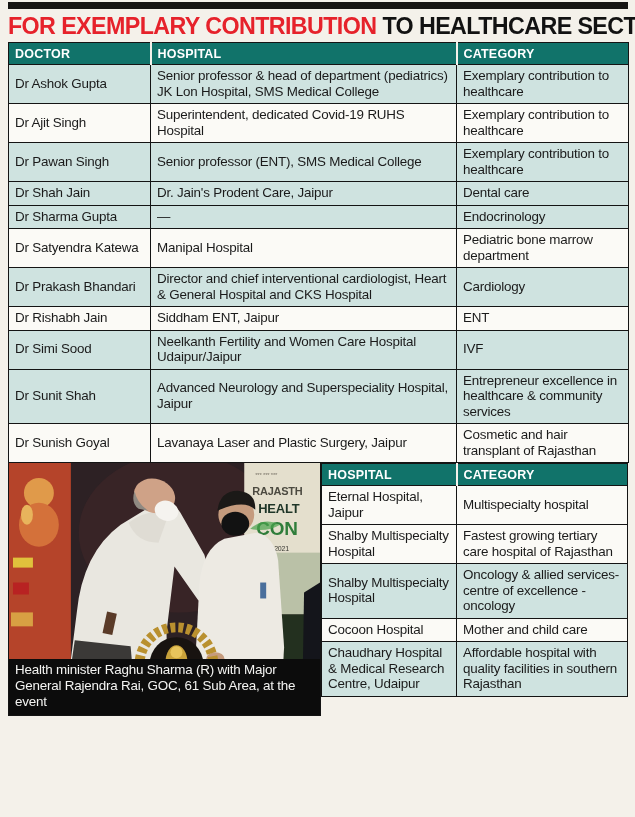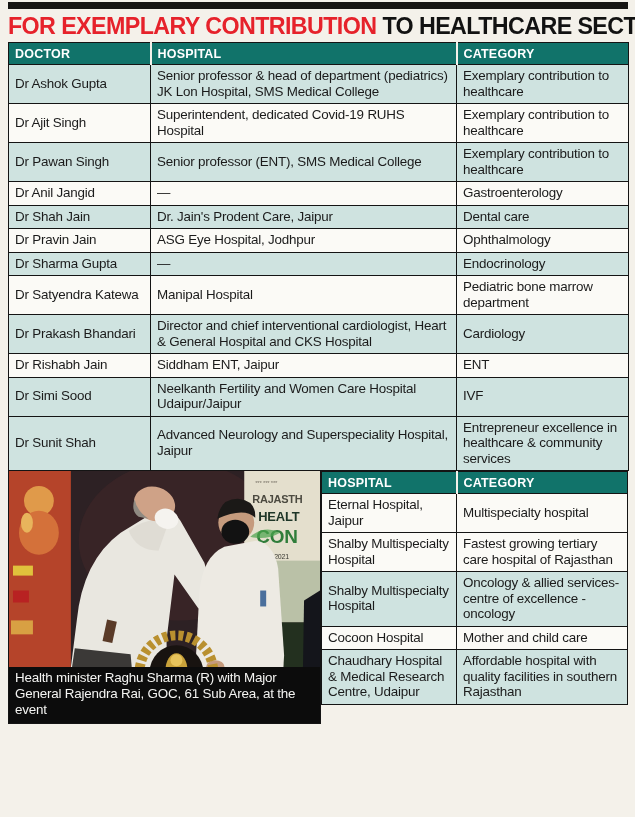--- a/index.html
+++ b/index.html
@@ -85,35 +85,25 @@
         <tr class="white">
         <td>Dr Ajit Singh</td>
         <td>Superintendent, dedicated Covid-19 RUHS Hospital</td>
         <td>Exemplary contribution to healthcare</td>
       </tr>
         <tr class="teal">
         <td>Dr Pawan Singh</td>
         <td>Senior professor (ENT), SMS Medical College</td>
         <td>Exemplary contribution to healthcare</td>
       </tr>
-        <tr class="white">
-        <td>Dr Anil Jangid</td>
-        <td>—</td>
-        <td>Gastroenterology</td>
-      </tr>
         <tr class="teal">
         <td>Dr Shah Jain</td>
         <td>Dr. Jain's Prodent Care, Jaipur</td>
         <td>Dental care</td>
       </tr>
-        <tr class="white">
-        <td>Dr Pravin Jain</td>
-        <td>ASG Eye Hospital, Jodhpur</td>
-        <td>Ophthalmology</td>
-      </tr>
         <tr class="teal">
         <td>Dr Sharma Gupta</td>
         <td>—</td>
         <td>Endocrinology</td>
       </tr>
         <tr class="white">
         <td>Dr Satyendra Katewa</td>
         <td>Manipal Hospital</td>
         <td>Pediatric bone marrow department</td>
       </tr>
@@ -129,20 +119,25 @@
       </tr>
         <tr class="teal">
         <td>Dr Simi Sood</td>
         <td>Neelkanth Fertility and Women Care Hospital Udaipur/Jaipur</td>
         <td>IVF</td>
       </tr>
         <tr class="teal">
         <td>Dr Sunit Shah</td>
         <td>Advanced Neurology and Superspeciality Hospital, Jaipur</td>
         <td>Entrepreneur excellence in healthcare &amp; community services</td>
+      </tr>
+        <tr class="white">
+        <td>Dr Sunish Goyal</td>
+        <td>Lavanaya Laser and Plastic Surgery, Jaipur</td>
+        <td>Cosmetic and hair transplant of Rajasthan</td>
       </tr>
     </tbody>
   </table>
 
   <div class="bottom">
 
     <div class="photo">
       <svg viewBox="0 0 312 253" preserveAspectRatio="none" aria-hidden="true">
 
         <rect width="312" height="253" fill="#241e20"></rect>

